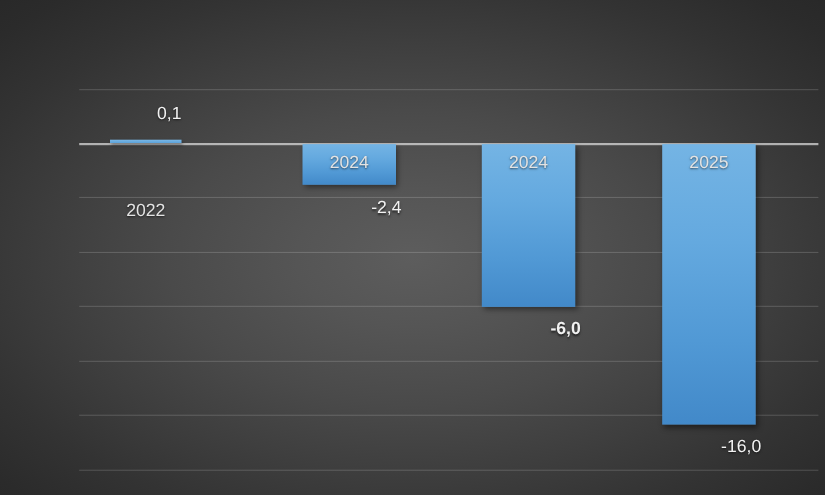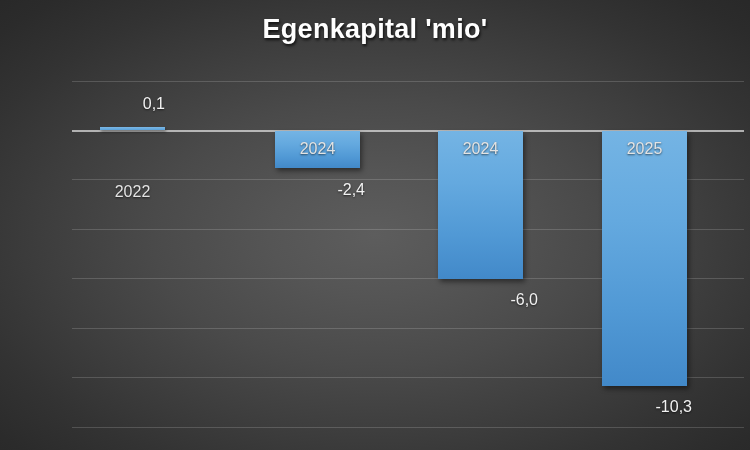--- a/index.html
+++ b/index.html
@@ -86,21 +86,20 @@
     font-size: 16px;
     white-space: nowrap;
     text-shadow: 0 1px 2px rgba(0,0,0,0.6);
   }
 </style>
 </head>
 <body>
 
 <div id="chart-root">
 
-  <div class="chart-title">Egenkapital 'mio'</div>
 
   <div class="plot">
 
     <div class="gridline" style="top:0px;"></div>
 
     <div class="gridline zero" style="top:49px;"></div>
 
     <div class="gridline" style="top:98px;"></div>
 
     <div class="gridline" style="top:148px;"></div>
@@ -116,20 +115,20 @@
     <div class="bar positive" style="left:28px; width:65px; top:46px; height:3px;"></div>
     <div class="value-label" style="left:28px; width:65px; top:14px;">0,1</div>
     <div class="cat-label" style="left:14px; width:93px; top:61px;margin-top:41px;">2022</div>
 
     <div class="bar" style="left:203px; width:85px; top:50px; height:37px;"></div>
     <div class="cat-label" style="left:203px; width:85px; top:59px;">2024</div>
     <div class="value-label" style="left:198px; width:95px; top:100px;">-2,4</div>
 
     <div class="bar" style="left:366px; width:85px; top:50px; height:148px;"></div>
     <div class="cat-label" style="left:366px; width:85px; top:59px;">2024</div>
-    <div class="value-label" style="left:371px; width:95px; top:210px;">-6,0</div>
+    <div class="value-label" style="left:361px; width:95px; top:210px;font-weight:bold;">-6,0</div>
 
     <div class="bar" style="left:530px; width:85px; top:50px; height:255px;"></div>
     <div class="cat-label" style="left:530px; width:85px; top:59px;">2025</div>
-    <div class="value-label" style="left:525px; width:95px; top:317px;">-10,3</div>
+    <div class="value-label" style="left:525px; width:95px; top:317px;">-16,0</div>
 
   </div>
 </div>
 
 </body></html>

